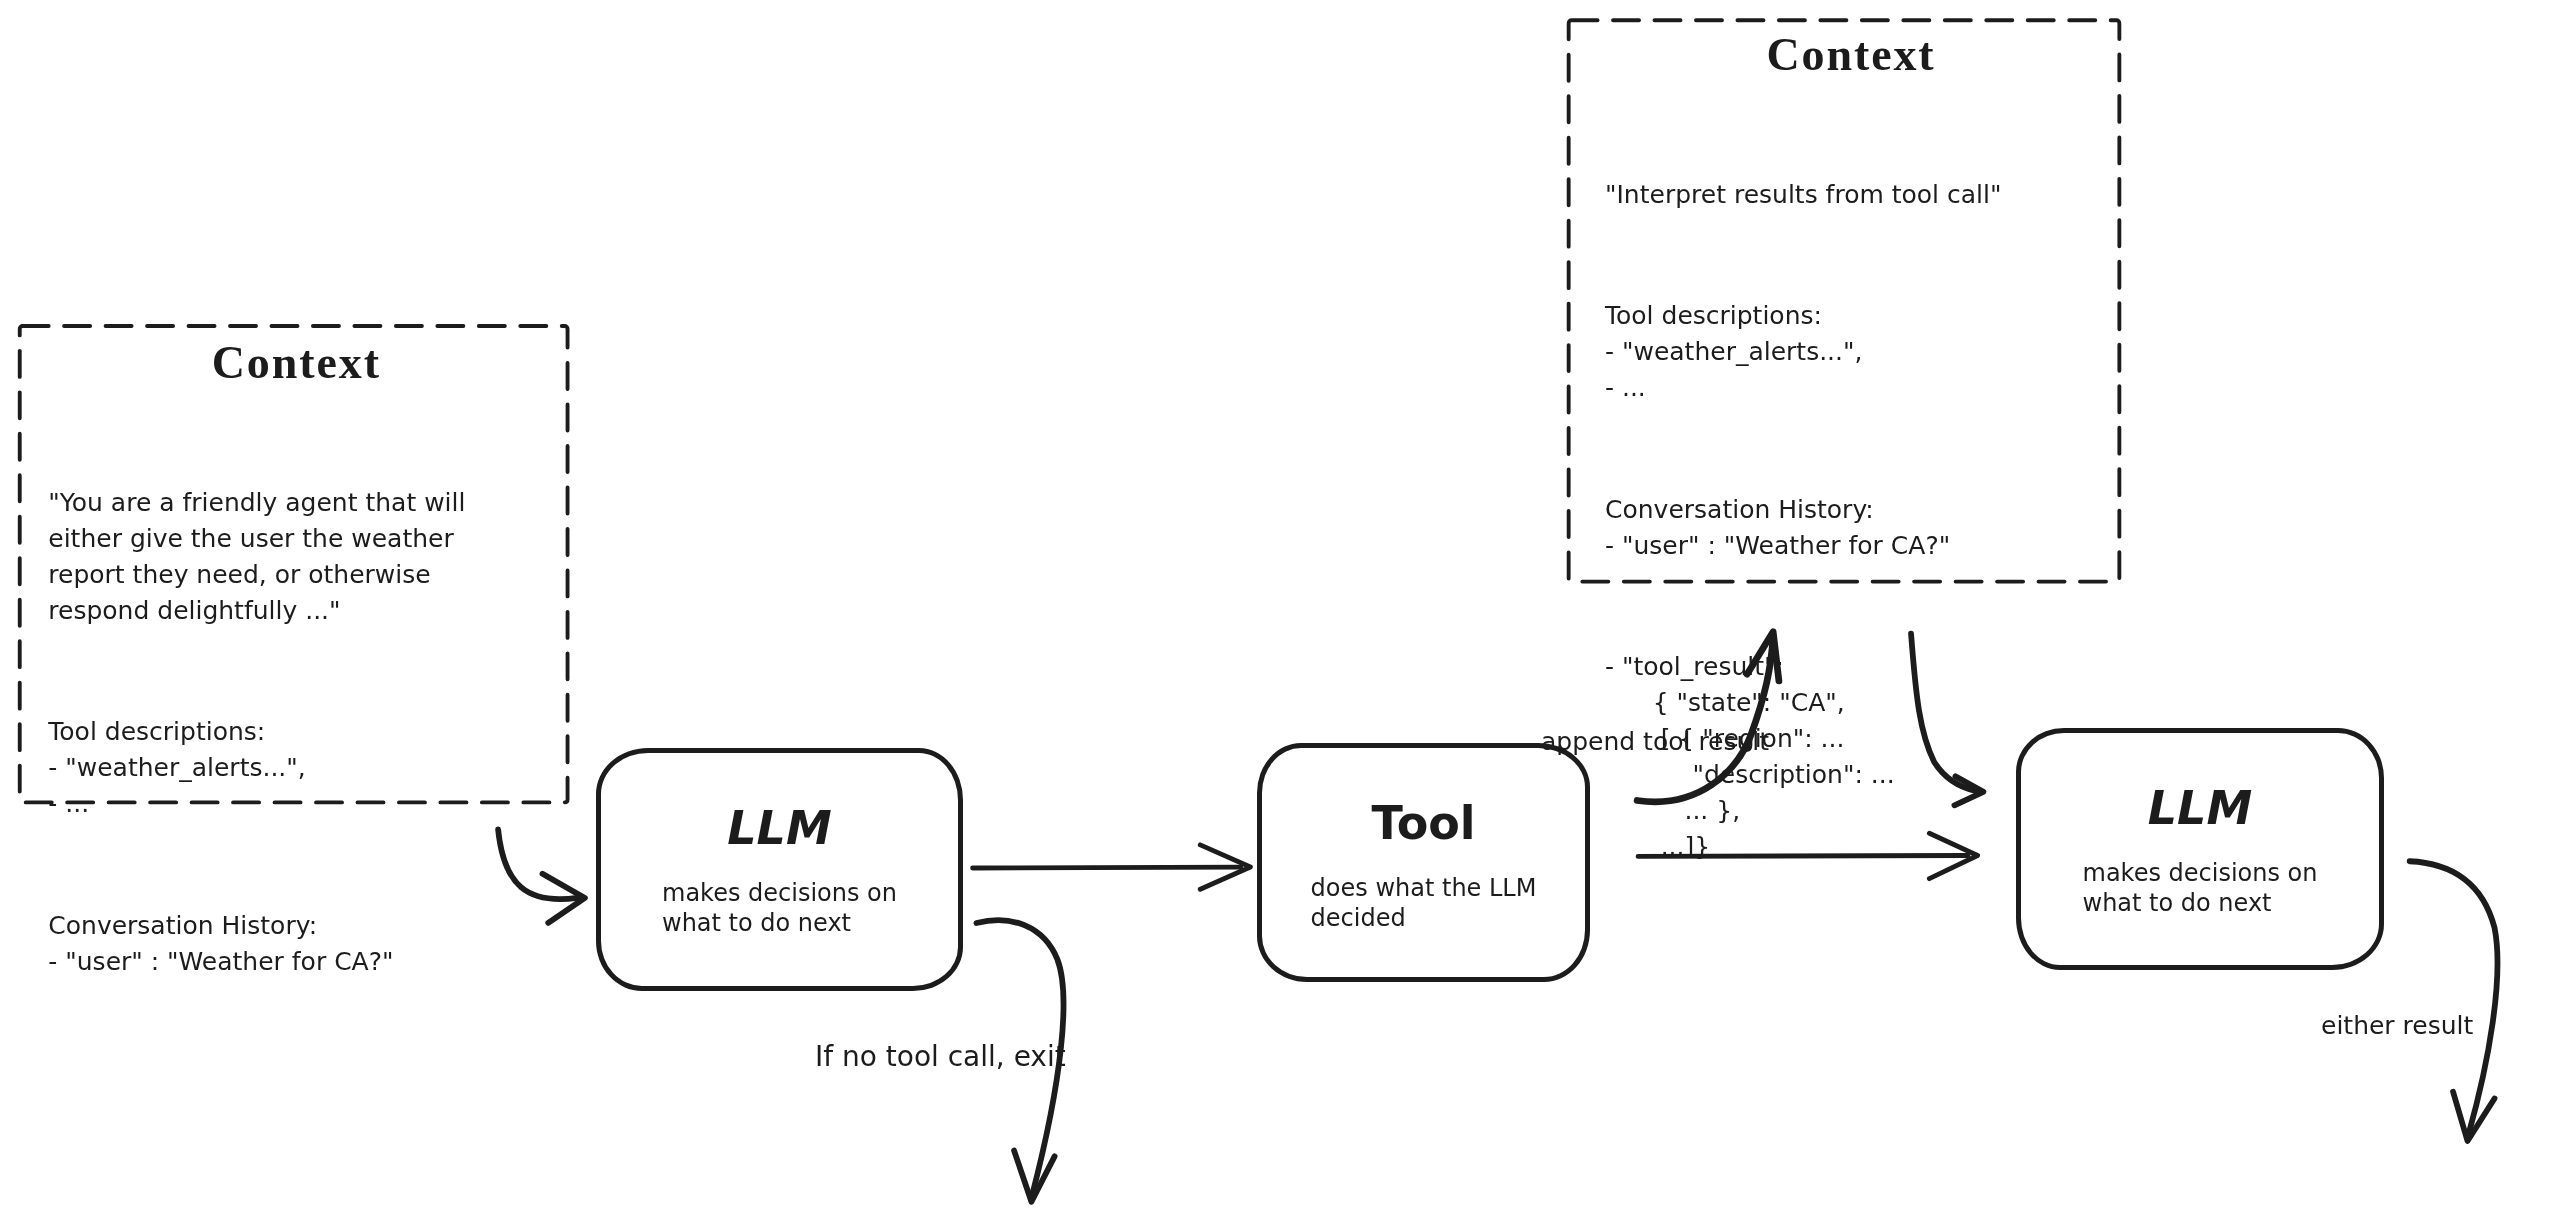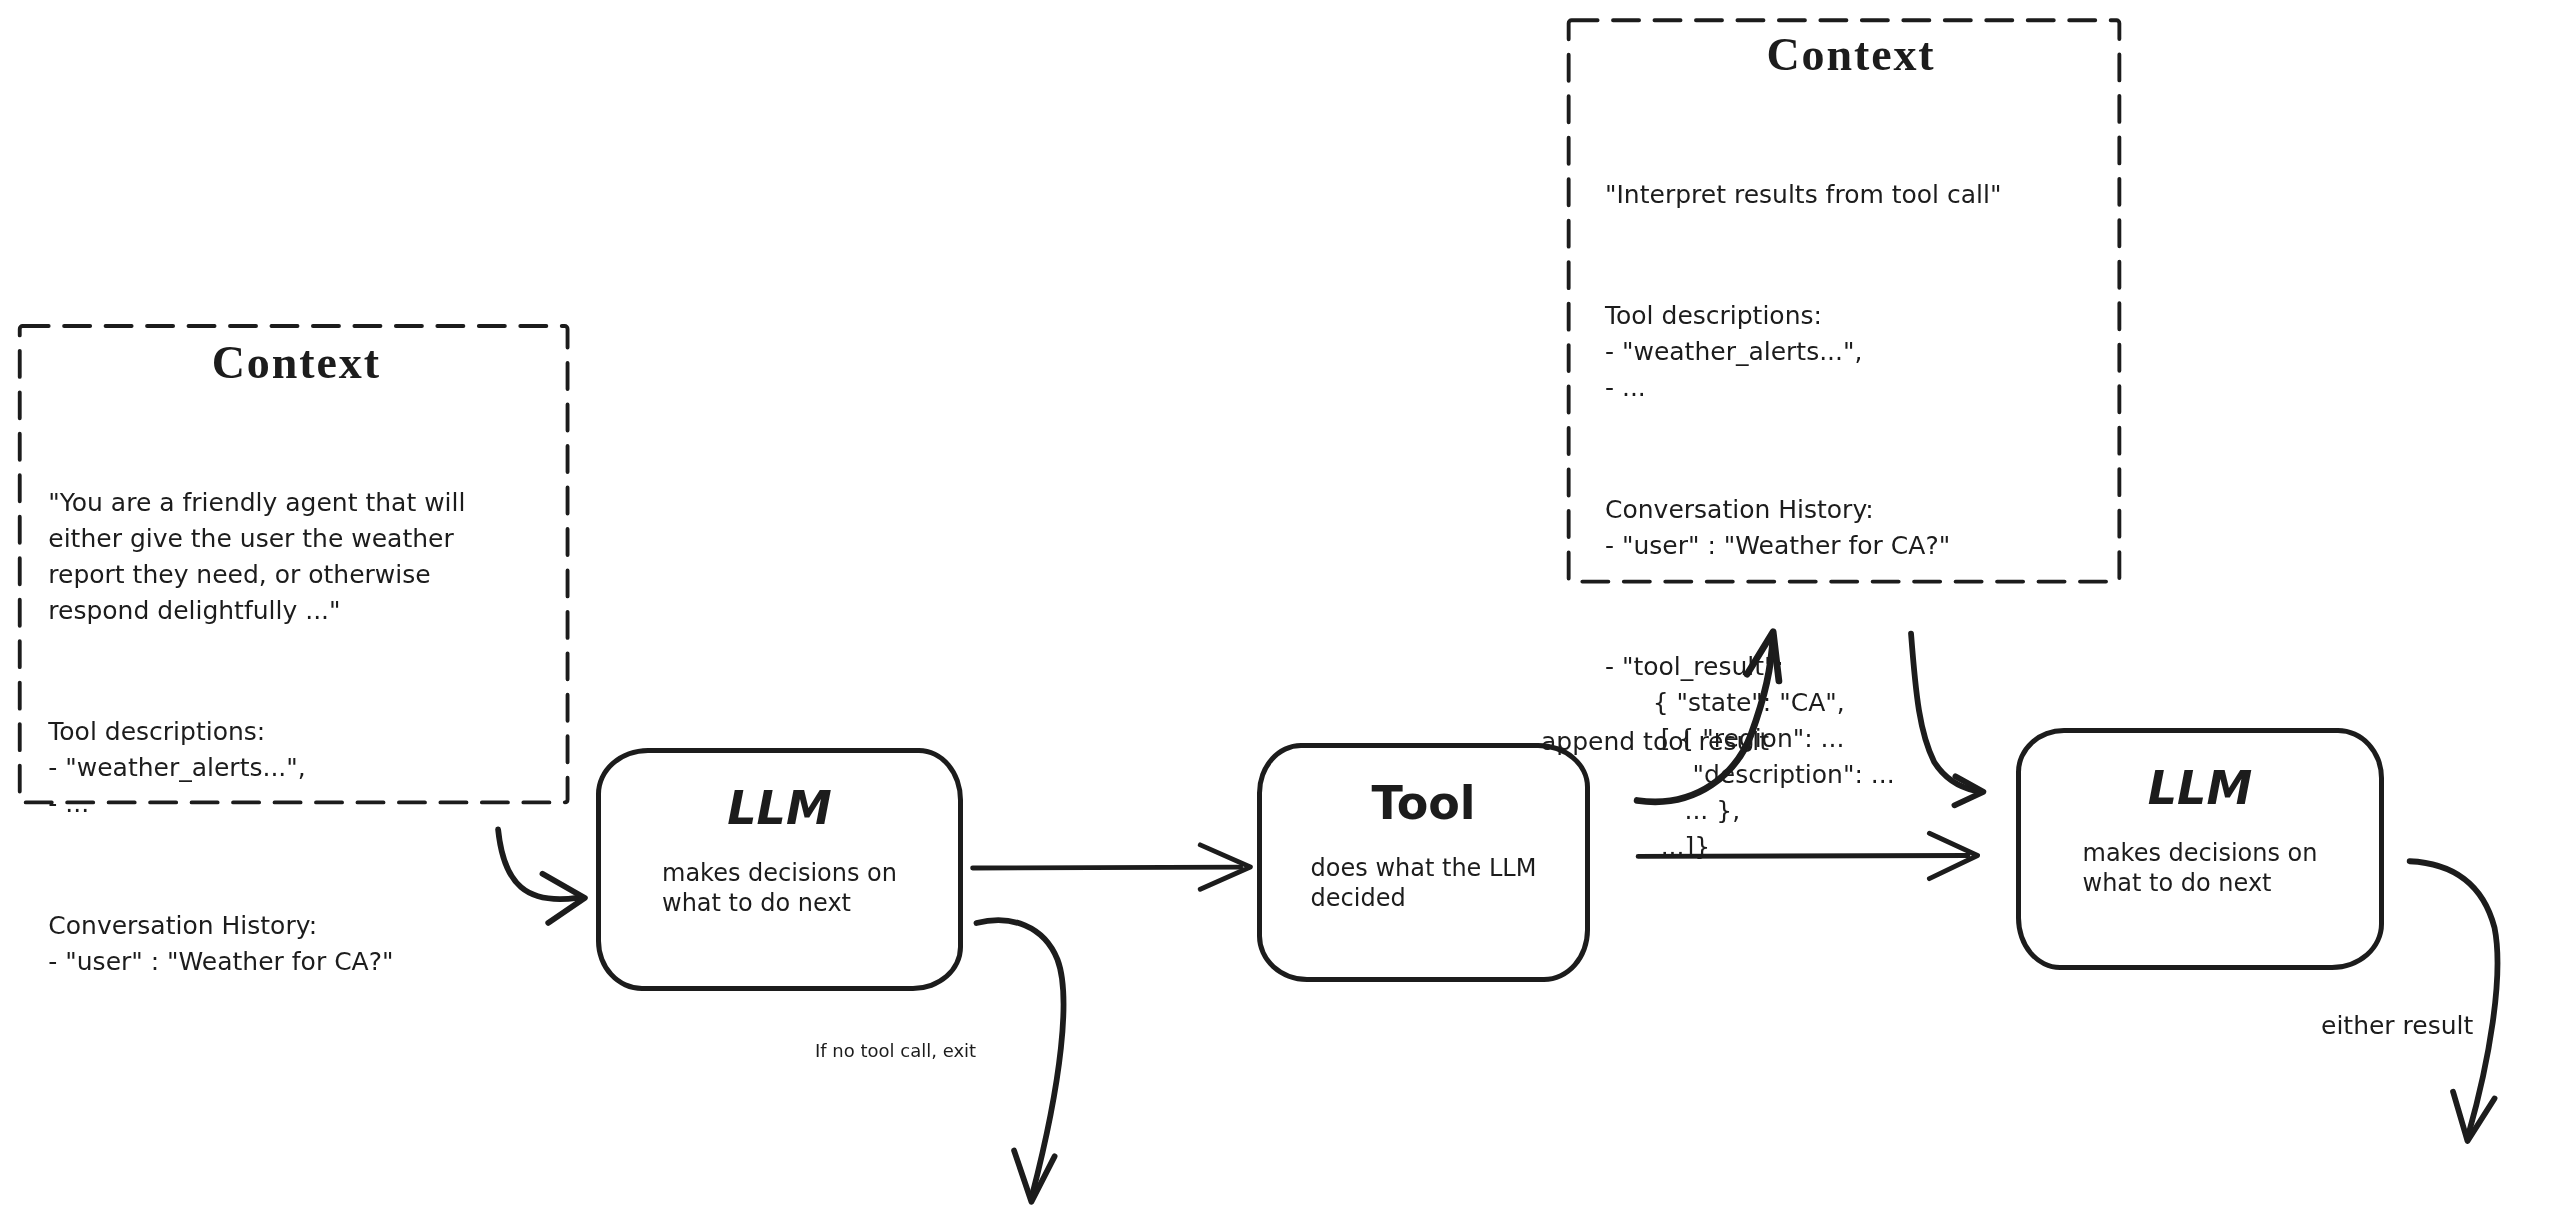--- a/index.html
+++ b/index.html
@@ -15,35 +15,35 @@
   .ctx-body  { font-size:25px; line-height:36px; white-space:pre; }
   .ctx-section { margin-bottom:13.5px; }
   #ctx-left  { left:19.3px;   top:326px; width:548px; height:477px; padding:7.7px 23px 0 29px; }
   #ctx-right { left:1569px; top:20px;  width:551px; height:562px; padding:5.8px 23px 0 36px; }
 
   
   .node {
     position:absolute; box-sizing:border-box; background:#ffffff;
     border:5.8px solid #1c1c1c;
     display:flex; flex-direction:column; align-items:center;
-    padding-top:28px;
+    padding-top:48px;
   }
   #node-llm1 { left:596px;  top:748px; width:367px; height:243px;
     border-radius:52px 44px 50px 46px / 46px 52px 44px 50px; }
   #node-tool { left:1257px; top:743px; width:333px; height:239px;
     border-radius:44px 52px 46px 50px / 50px 44px 52px 46px; }
   #node-llm2 { left:2016px; top:728px; width:368px; height:242px;
     border-radius:48px 46px 52px 44px / 44px 50px 46px 52px; }
   .node-title { font-size:46px; font-weight:bold; line-height:54px; }
   .node-title.llm { font-style:italic; }
   .node-sub { font-size:24px; line-height:30px; white-space:pre; text-align:left; margin-top:23px; }
 
   .edge-label { position:absolute; font-size:25px; white-space:nowrap; }
   #lbl-append { left:1541px; top:679px;margin-top:48px; }
-  #lbl-exit   { left:815px;  top:1040px; font-size:18px; }
+  #lbl-exit   { left:815px;  top:1040px; font-size:28px; }
   #lbl-return { left:2321px; top:1011px; }
 </style>
 </head>
 <body>
 
 <div class="canvas">
 
   <svg class="wires" viewBox="0 0 2670 1266" fill="none" stroke="#1c1c1c" stroke-linecap="round" stroke-linejoin="round">
 
     <rect x="20" y="338" width="568" height="494" rx="3" stroke-width="4" stroke-dasharray="27 16"></rect>

